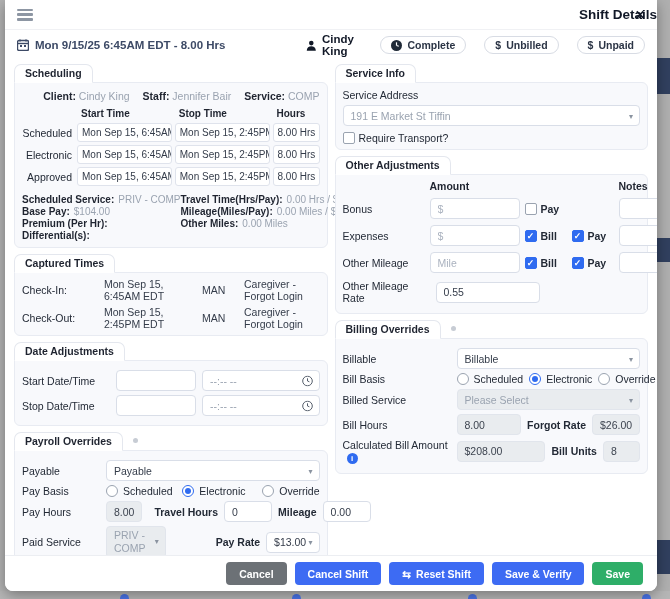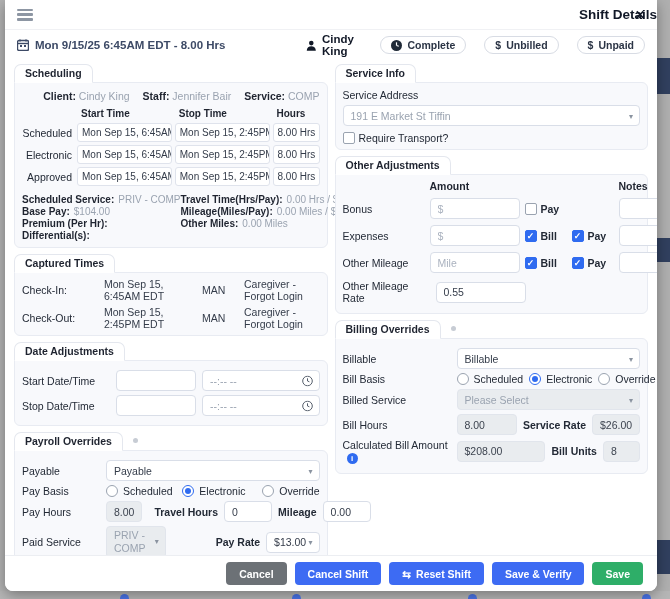--- a/index.html
+++ b/index.html
@@ -387,21 +387,21 @@
                 <span>Bill</span>
               </div>
             <div class="cb-opt">
                 <span class="cb on"></span>
                 <span>Pay</span>
               </div>
             <input class="inp" style="">
           </div>
           <div class="frow" style="margin-top:7px;">
             <span class="flabel" style="width:82px;">Other Mileage Rate</span>
-            <input class="inp" style="width: 90px; margin-left: 5px;" value="0.55">
+            <input class="inp" style="width: 104px; margin-left: 5px;" value="0.55">
           </div>
         </div>
       </div>
 
       <div class="section">
         <span class="tab">Billing Overrides</span><span class="tab-dot"></span>
         <div class="panel">
           <div class="frow">
             <span class="flabel w112">Billable</span>
             <div class="sel grow">
@@ -427,21 +427,21 @@
             <span class="flabel w112">Billed Service</span>
             <div class="sel dis grow">
                 <span>Please Select</span>
               </div>
           </div>
           <div class="frow">
             <span class="flabel w112">Bill Hours</span>
             <div class="dis" style="width:92px;">
                 <span>8.00</span>
               </div>
-            <span class="flabel" style="margin-left:auto; font-weight:bold;">Service Rate</span>
+            <span class="flabel" style="margin-left:auto; font-weight:bold;">Forgot Rate</span>
             <div class="dis" style="width:48px;">
                 <span>$26.00</span>
               </div>
           </div>
           <div class="frow">
             <span class="flabel w112"><span>Calculated Bill Amount</span><span class="info-i">i</span></span>
             <div class="dis" style="width:92px;">
                 <span>$208.00</span>
               </div>
             <span class="flabel" style="margin-left:auto; font-weight:bold;">Bill Units</span>

